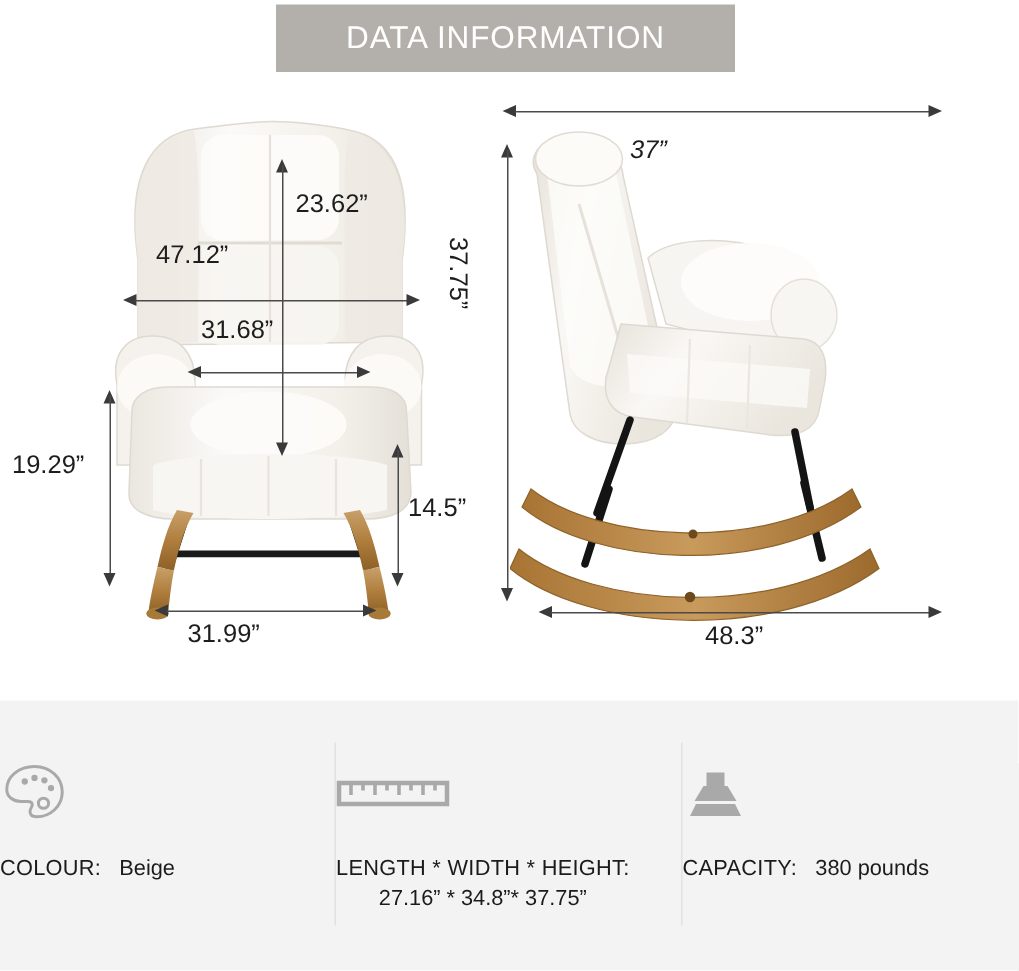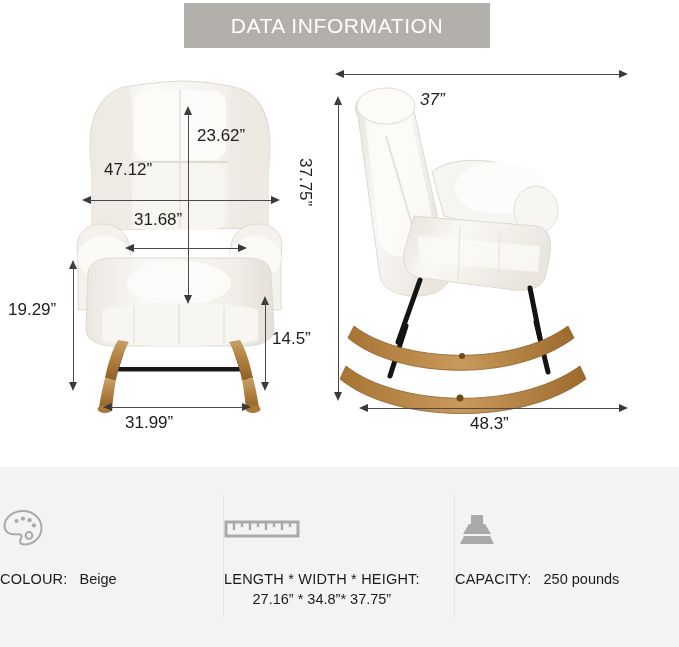--- a/index.html
+++ b/index.html
@@ -269,19 +269,19 @@
     <div class="spec spec-3">
       <div class="spec-icon">
         <svg width="44" height="36" viewBox="0 0 44 36" fill="none">
           <rect x="16" y="4" width="12" height="9" fill="#a9a9a9"></rect>
           <path d="M14 13 L30 13 L36 23 L8 23 Z" fill="#a9a9a9"></path>
           <path d="M9 25 L35 25 L39 33 L5 33 Z" fill="#a9a9a9"></path>
         </svg>
       </div>
       <div class="spec-text">
         <span class="key">CAPACITY:</span>
-        <span class="val" style="white-space: pre;">  250 pounds</span>
+        <span class="val" style="white-space: pre;">  380 pounds</span>
       </div>
     </div>
 
   </div>
 
 </div>
 
 </body></html>

